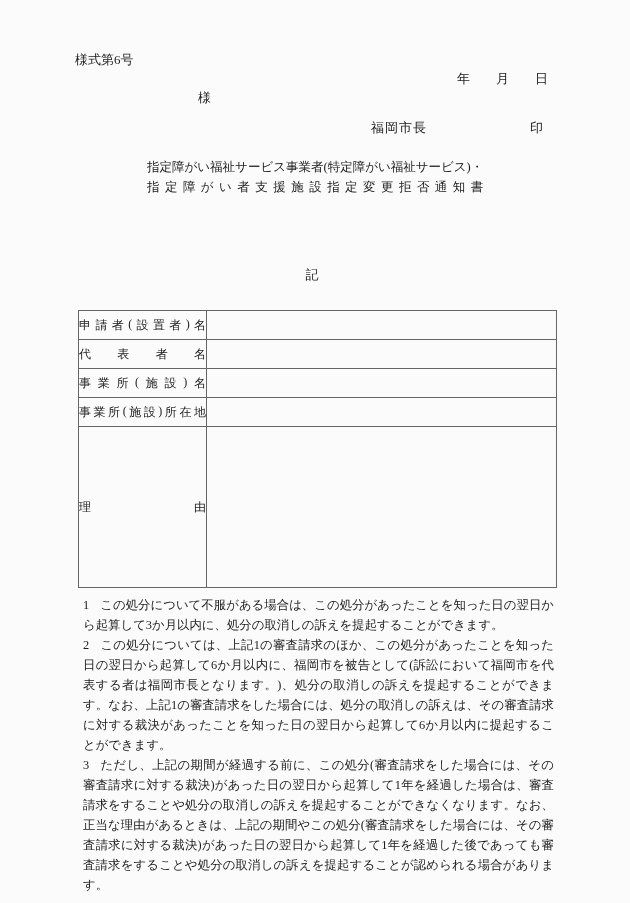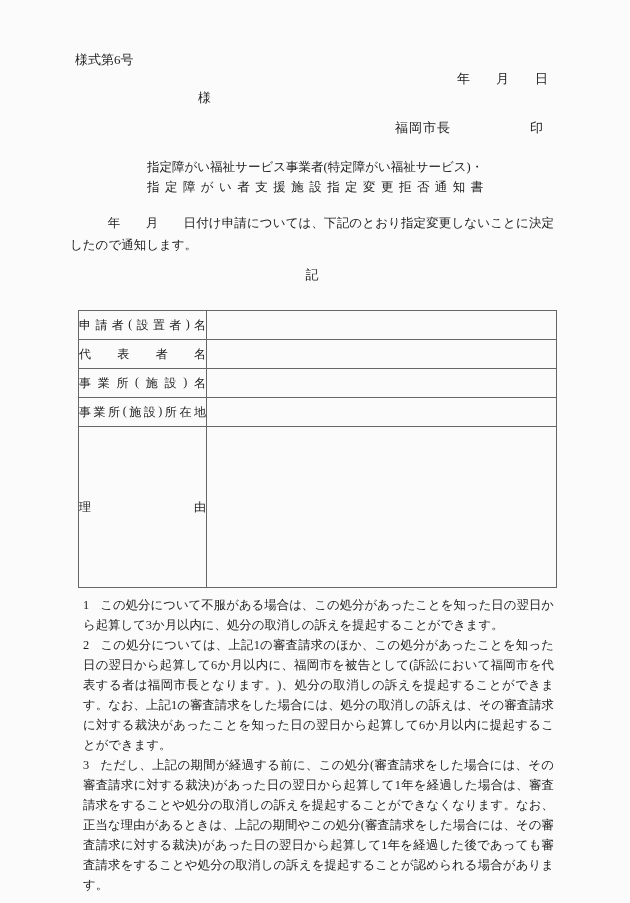--- a/index.html
+++ b/index.html
@@ -14,21 +14,21 @@
     background: #fbfbfb;
     color: #1c1c1c;
     font-family: "Liberation Serif", "DejaVu Serif", serif;
     overflow: hidden;
   }
   .abs { position: absolute; white-space: nowrap; }
 
   .form-number   { left: 75px;  top: 52px;  font-size: 13px; line-height: 16px; }
   .issue-date    { left: 457px; top: 71px;  font-size: 13px; line-height: 16px; }
   .honorific     { left: 198px; top: 90px;  font-size: 13px; line-height: 16px; }
-  .issuer        { left: 395px; top: 120px; font-size: 13px; line-height: 16px; letter-spacing: 1px; }
+  .issuer        { left: 371px; top: 120px; font-size: 13px; line-height: 16px; letter-spacing: 1px; }
   .seal          { left: 530px; top: 120px; font-size: 13px; line-height: 16px; }
 
   .doc-title {
     left: 147px; top: 157px;
     font-size: 12.5px; line-height: 20px;
     display: inline-block;
     text-align: right;
   }
   .doc-title .line1 { white-space: nowrap; }
   .doc-title .line2 { width: 100%; }
@@ -115,21 +115,20 @@
         <span>変</span>
         <span>更</span>
         <span>拒</span>
         <span>否</span>
         <span>通</span>
         <span>知</span>
         <span>書</span>
       </div>
   </div>
 
-  <div class="body-par">　　　年　　月　　日付け申請については、下記のとおり指定変更しないことに決定したので通知します。</div>
 
   <div class="record-heading">記</div>
 
   <table class="applicant-table">
     <tbody>
       <tr class="row-normal">
         <td class="label-cell">
           <div class="char-justify">
               <span>申</span>
               <span>請</span>

